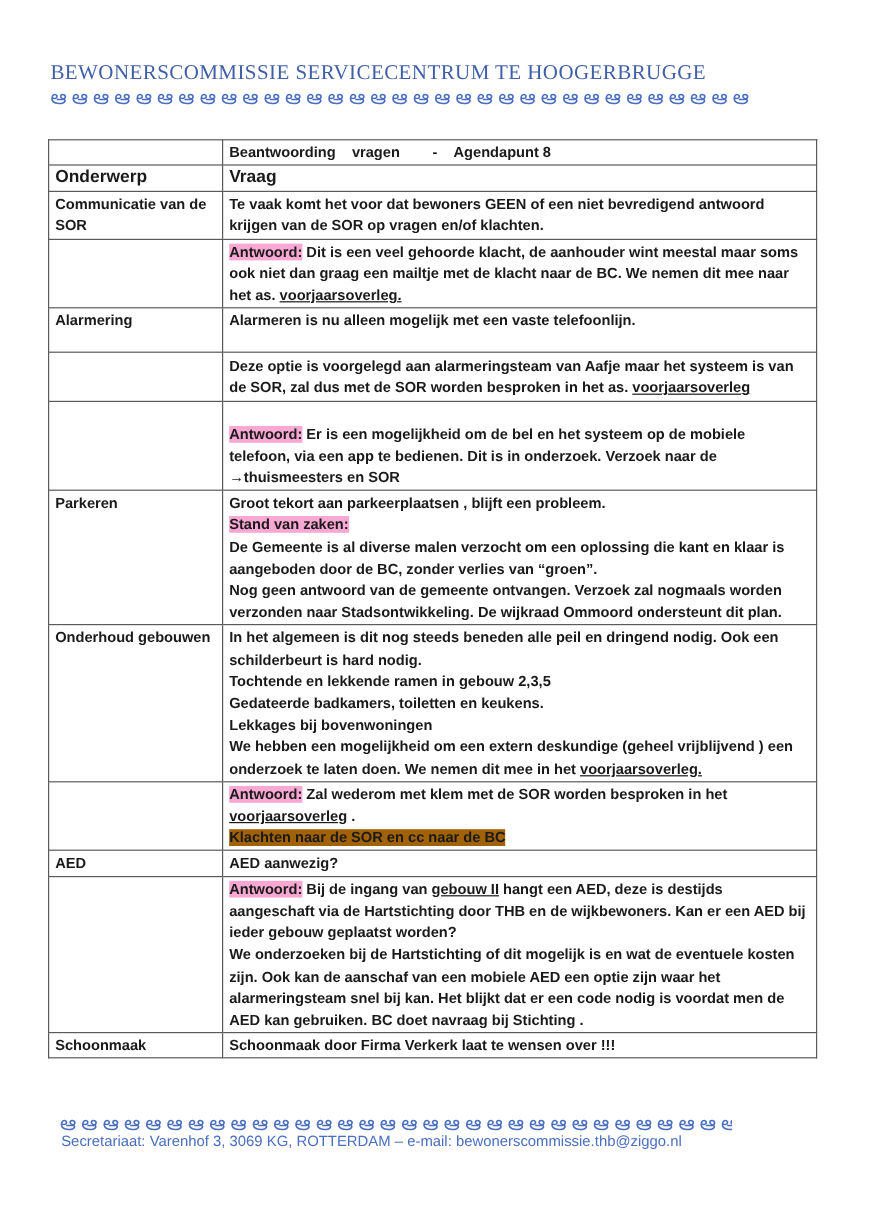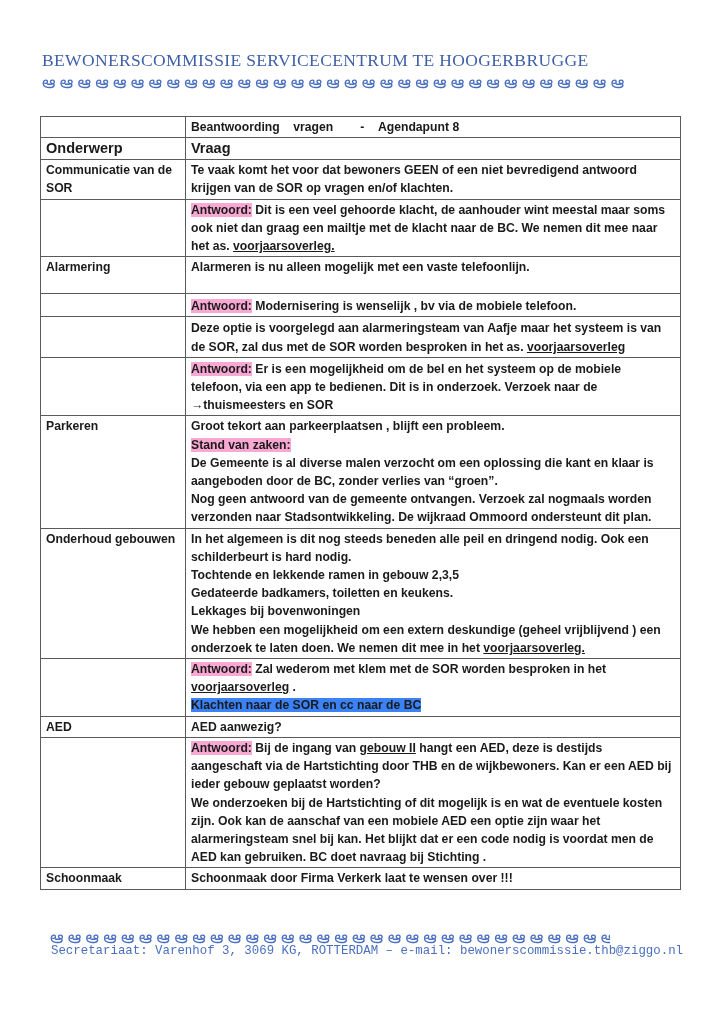--- a/index.html
+++ b/index.html
@@ -1,30 +1,30 @@
 <!DOCTYPE html>
 <html><head>
 <meta charset="utf-8">
 <style>
   html, body { margin:0; padding:0; background:#ffffff; }
   body { width:724px; height:1024px; position:relative; overflow:hidden; font-family:"Liberation Sans", "DejaVu Sans", sans-serif; color:#111; }
   .letterhead { position:absolute; left:42px; top:50px; font-family:"Liberation Serif", "DejaVu Serif", serif; color:#3f5fa8; font-size:17.5px; letter-spacing:0.35px; white-space:nowrap;text-align:center; }
   .ornament { position:absolute; left:42px; font-family:"DejaVu Sans", sans-serif; color:#4a6fc0; font-size:17px; letter-spacing:-0.6px; white-space:nowrap; overflow:hidden; }
   .ornament.top { top:72px; width:585px; }
   .ornament.bottom { top:927px; left:50px; width:560px; }
-  .footer { position:absolute; left:51px; top:944px; font-family:Liberation Mono, monospace; color:#4a6fc0; font-size:12.4px; white-space:nowrap; }
+  .footer { position:absolute; left:51px; top:944px; font-family:Liberation Sans, sans-serif; color:#4a6fc0; font-size:12.4px; white-space:nowrap; }
 
   table.doc { position:absolute; left:40px; top:116px; width:640px; border-collapse:collapse; table-layout:fixed; }
   table.doc td { border:1px solid #5a5a5a; vertical-align:top; padding:1px 5px 1px 5px; font-weight:bold; font-size:12.2px; line-height:18.2px; color:#1a1a1a;margin-top:48px; }
   table.doc col.c1 { width:145px; }
   table.doc col.c2 { width:495px; }
   td.hdr-big { font-size:14.5px !important; line-height:19px !important; }
   td.center { text-align:left; }
   .hl-blue { background:#f9a8d4; }
-  .hl-green { background:#3b82f6; }
+  .hl-green { background:#a16207; }
   .u { text-decoration:underline; }
   .line { display:block; }
 </style>
 </head>
 <body>
 
 <div class="letterhead">BEWONERSCOMMISSIE  SERVICECENTRUM  TE HOOGERBRUGGE</div>
 <div class="ornament top"><span>ఆ ఆ ఆ ఆ ఆ ఆ ఆ ఆ ఆ ఆ ఆ ఆ ఆ ఆ ఆ ఆ ఆ ఆ ఆ ఆ ఆ ఆ ఆ ఆ ఆ ఆ ఆ ఆ ఆ ఆ ఆ ఆ ఆ ఆ ఆ ఆ ఆ ఆ ఆ ఆ</span></div>
 
 <table class="doc">
@@ -52,34 +52,30 @@
   <tr>
     <td></td>
     <td><span class="hl-blue">Antwoord:</span><span> Dit is een veel gehoorde klacht, de aanhouder wint meestal maar soms ook niet dan graag een mailtje met de klacht naar de BC. We nemen dit mee naar het as. </span><span class="u">voorjaarsoverleg.</span></td>
   </tr>
 
   <tr style="height:37px">
     <td>Alarmering</td>
     <td>Alarmeren is nu alleen mogelijk met een vaste telefoonlijn.</td>
   </tr>
 
-  <tr style="height:23px">
-    <td></td>
-    <td style="padding-top:3px"><span class="hl-blue">Antwoord:</span><span> Modernisering is wenselijk , bv via de mobiele telefoon.</span></td>
-  </tr>
 
   <tr>
     <td></td>
     <td style="padding-top:2px;padding-bottom:1px"><span>Deze optie is voorgelegd aan alarmeringsteam van Aafje maar het systeem is van de SOR, zal dus met de SOR worden besproken in het as. </span><span class="u">voorjaarsoverleg</span></td>
   </tr>
 
 
   <tr>
     <td></td>
-    <td style="padding-top:2px"><span class="hl-blue">Antwoord:</span><span> Er is een mogelijkheid om de bel en het systeem op de mobiele telefoon, via een app  te bedienen. Dit is in onderzoek. Verzoek naar de</span><span class="line">→thuismeesters en SOR</span></td>
+    <td style="padding-top:18px"><span class="hl-blue">Antwoord:</span><span> Er is een mogelijkheid om de bel en het systeem op de mobiele telefoon, via een app  te bedienen. Dit is in onderzoek. Verzoek naar de</span><span class="line">→thuismeesters en SOR</span></td>
   </tr>
 
   <tr>
     <td>Parkeren</td>
     <td>
       <span class="line">Groot tekort aan parkeerplaatsen , blijft een probleem.</span>
       <span class="hl-blue">Stand van zaken:</span>
       <span class="line">De Gemeente is al diverse malen verzocht om een oplossing die kant en klaar is aangeboden door de BC, zonder verlies van “groen”.</span>
       <span class="line">Nog geen antwoord van de gemeente ontvangen. Verzoek zal nogmaals worden verzonden naar Stadsontwikkeling. De wijkraad Ommoord ondersteunt dit plan.</span>
     </td>

